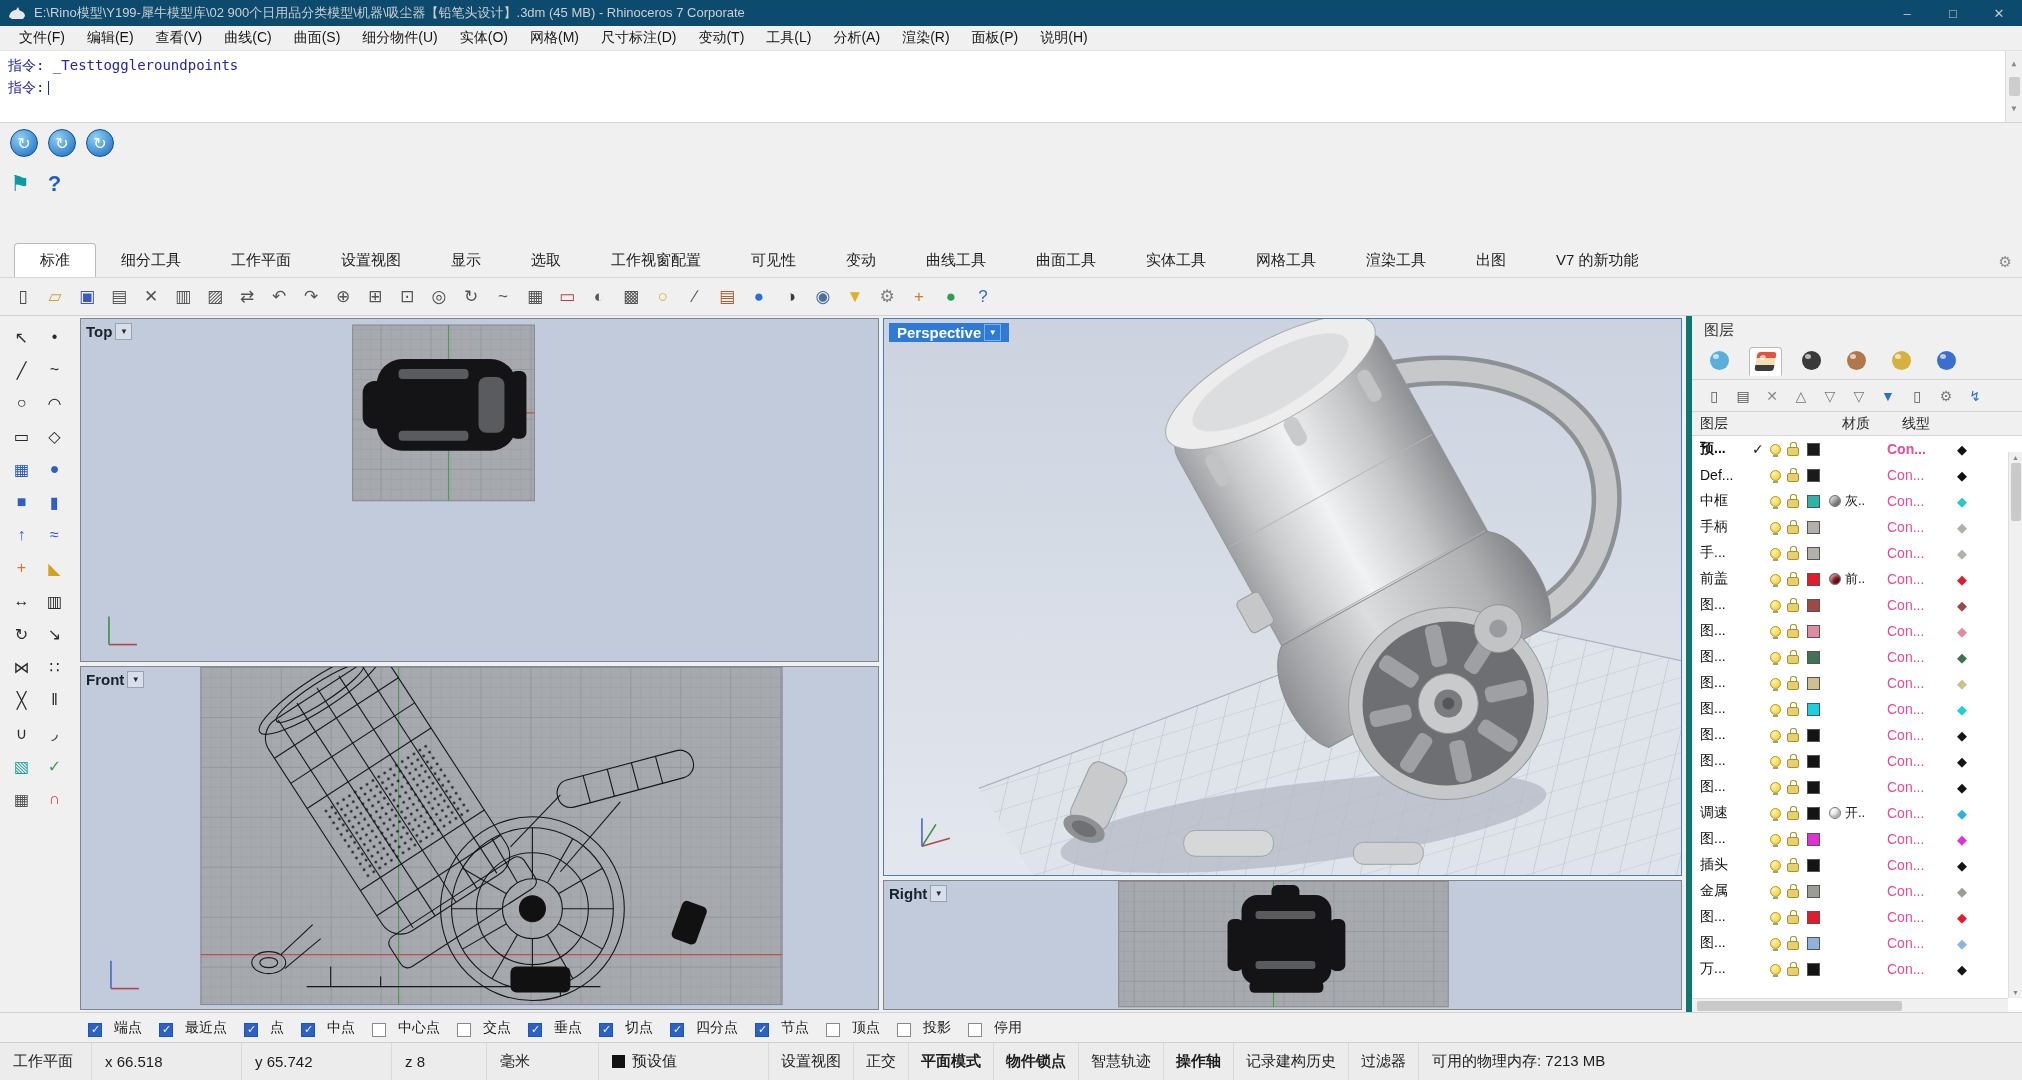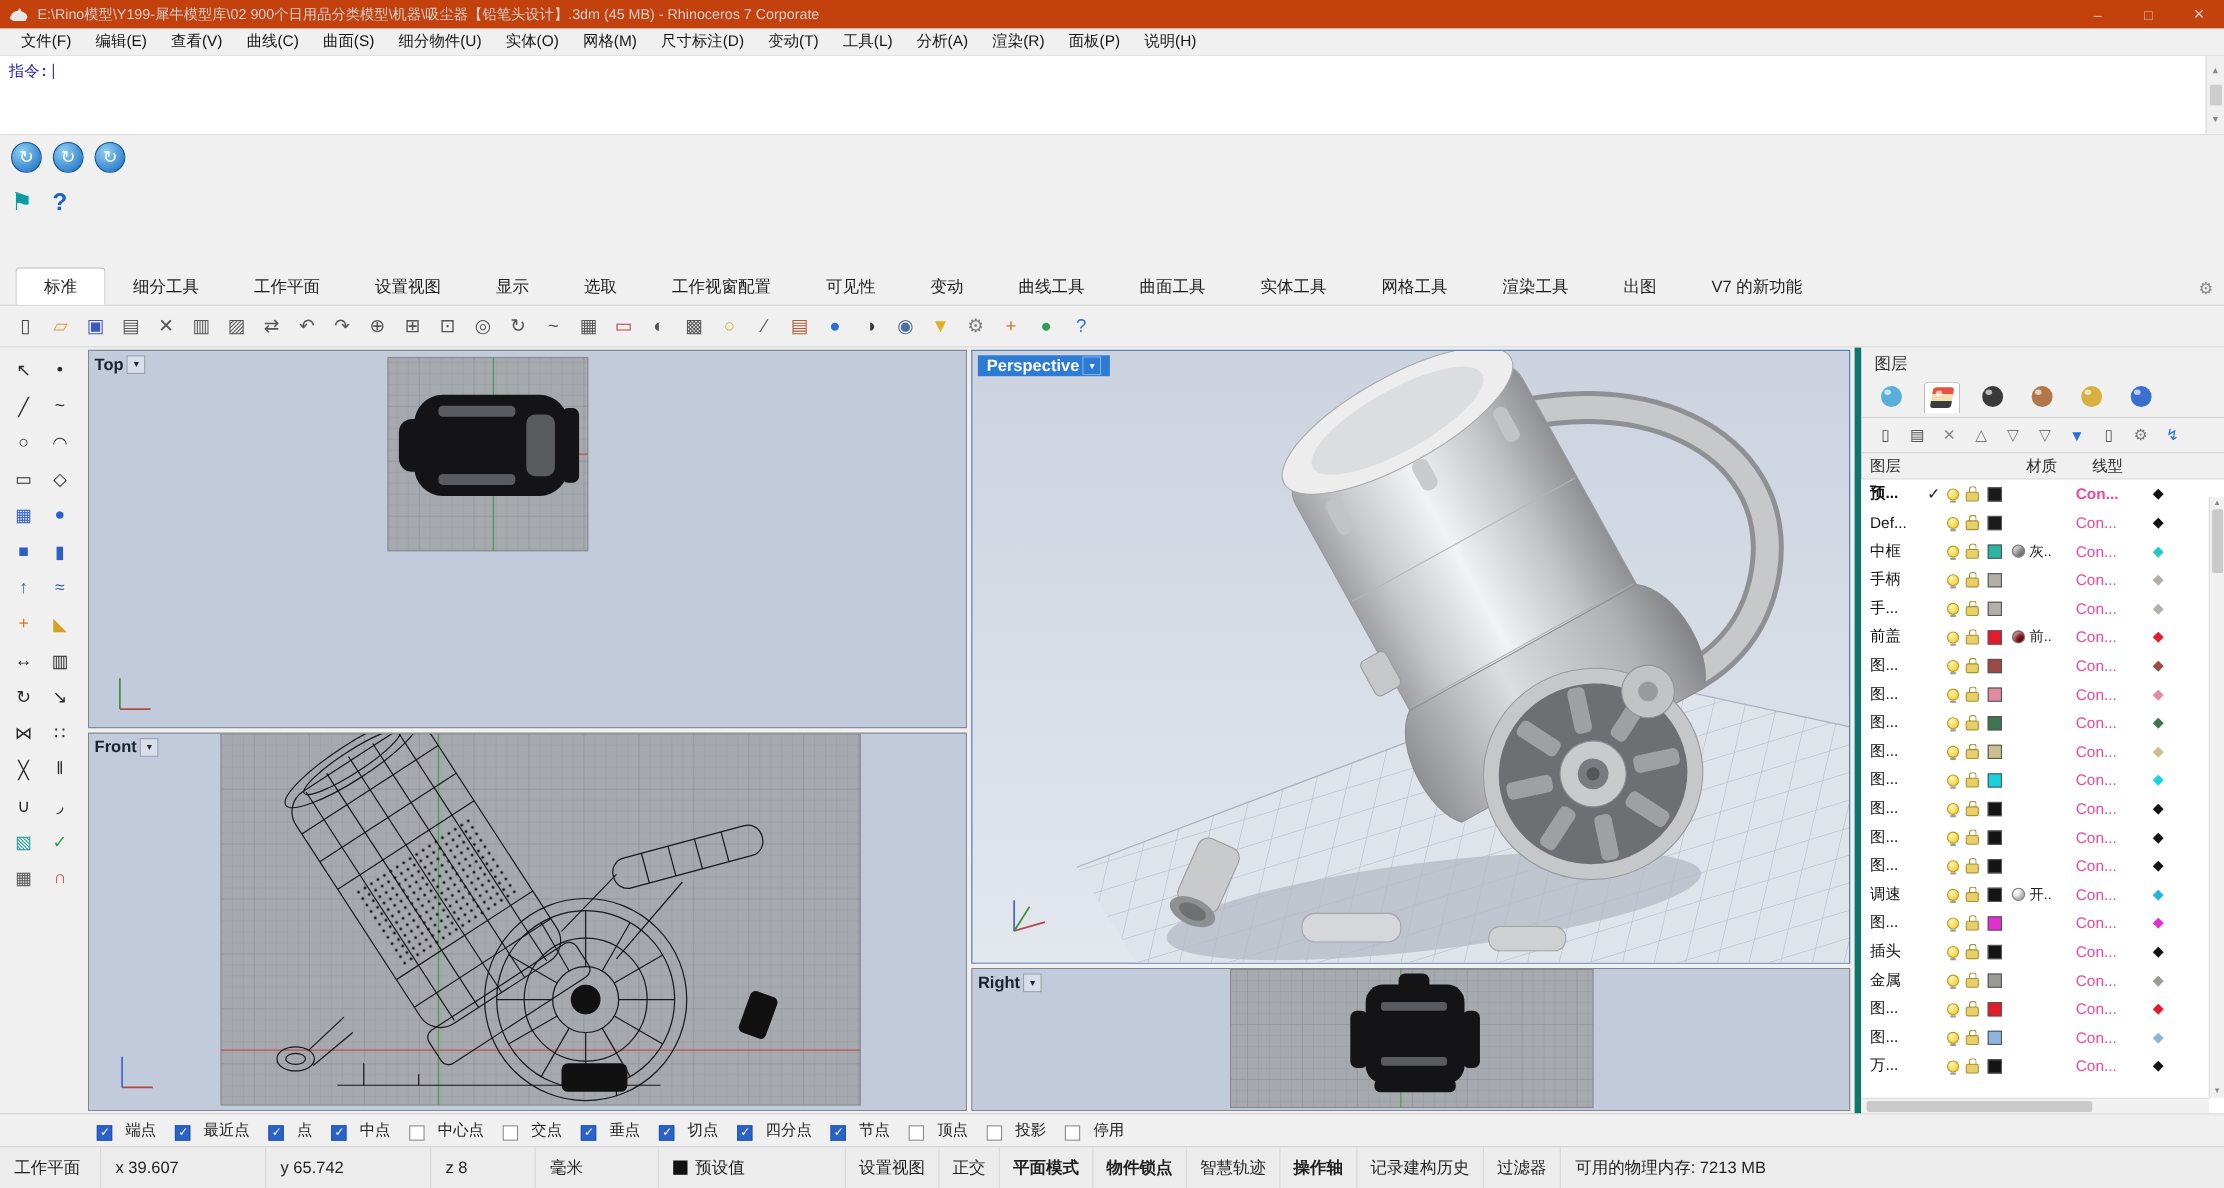--- a/index.html
+++ b/index.html
@@ -1,21 +1,21 @@
 <!DOCTYPE html>
 <html><head>
 <meta charset="utf-8">
 <style>
   *{box-sizing:border-box;margin:0;padding:0}
   html,body{background:#555}
   .app{width:2022px;height:1080px;position:relative;overflow:hidden;background:#f0f0f0;
        font-family:"Liberation Sans","DejaVu Sans",sans-serif;color:#1a1a1a;font-size:14px}
 
   
-  .titlebar{height:26px;background:#c2410c;color:#cfcfcf;display:flex;align-items:center;font-size:13px}
+  .titlebar{height:26px;background:#0c4a6e;color:#cfcfcf;display:flex;align-items:center;font-size:13px}
   .titlebar .logo{width:20px;height:16px;margin:0 6px 0 8px;display:flex;align-items:center}
   .titlebar .ttext{flex:1;white-space:nowrap;overflow:hidden}
   .win-controls{display:flex;height:100%}
   .win-btn{width:46px;display:flex;align-items:center;justify-content:center;color:#c8c8c8;font-size:13px}
 
   
   .menubar{height:25px;background:#f0f0f0;display:flex;align-items:center;padding-left:8px;border-bottom:1px solid #e2e2e2}
   .menu-item{padding:2px 11px;font-size:14px;color:#151515}
 
   
@@ -156,20 +156,21 @@
       <span class="menu-item">尺寸标注(D)</span>
       <span class="menu-item">变动(T)</span>
       <span class="menu-item">工具(L)</span>
       <span class="menu-item">分析(A)</span>
       <span class="menu-item">渲染(R)</span>
       <span class="menu-item">面板(P)</span>
       <span class="menu-item">说明(H)</span>
     </div>
 
   <div class="command-area">
+    <div class="cmd-line">指令: _Testtoggleroundpoints</div>
     <div class="cmd-line"><span>指令:</span><span class="caret"></span></div>
     <div class="cmd-scroll">
       <span>▲</span>
       <span class="cmd-thumb"></span>
       <span>▼</span>
     </div>
   </div>
 
   <div class="float-strip">
     <div class="macro-row">
@@ -952,21 +953,21 @@
       </span>
 
       <span class="osnap-item">
         <span class="cb"></span>
         <span>停用</span>
       </span>
     </div>
 
   <div class="status-bar">
     <span class="sb-cell w90">工作平面</span>
-    <span class="sb-cell w150">x 39.607</span>
+    <span class="sb-cell w150">x 66.518</span>
     <span class="sb-cell w150">y 65.742</span>
     <span class="sb-cell w95">z 8</span>
     <span class="sb-cell w110">毫米</span>
     <span class="sb-cell w170">
       <span class="sq"></span>
       <span>预设值</span>
     </span>
     <span class="sb-toggles">
 
     <span class="sb-toggle">设置视图</span>

